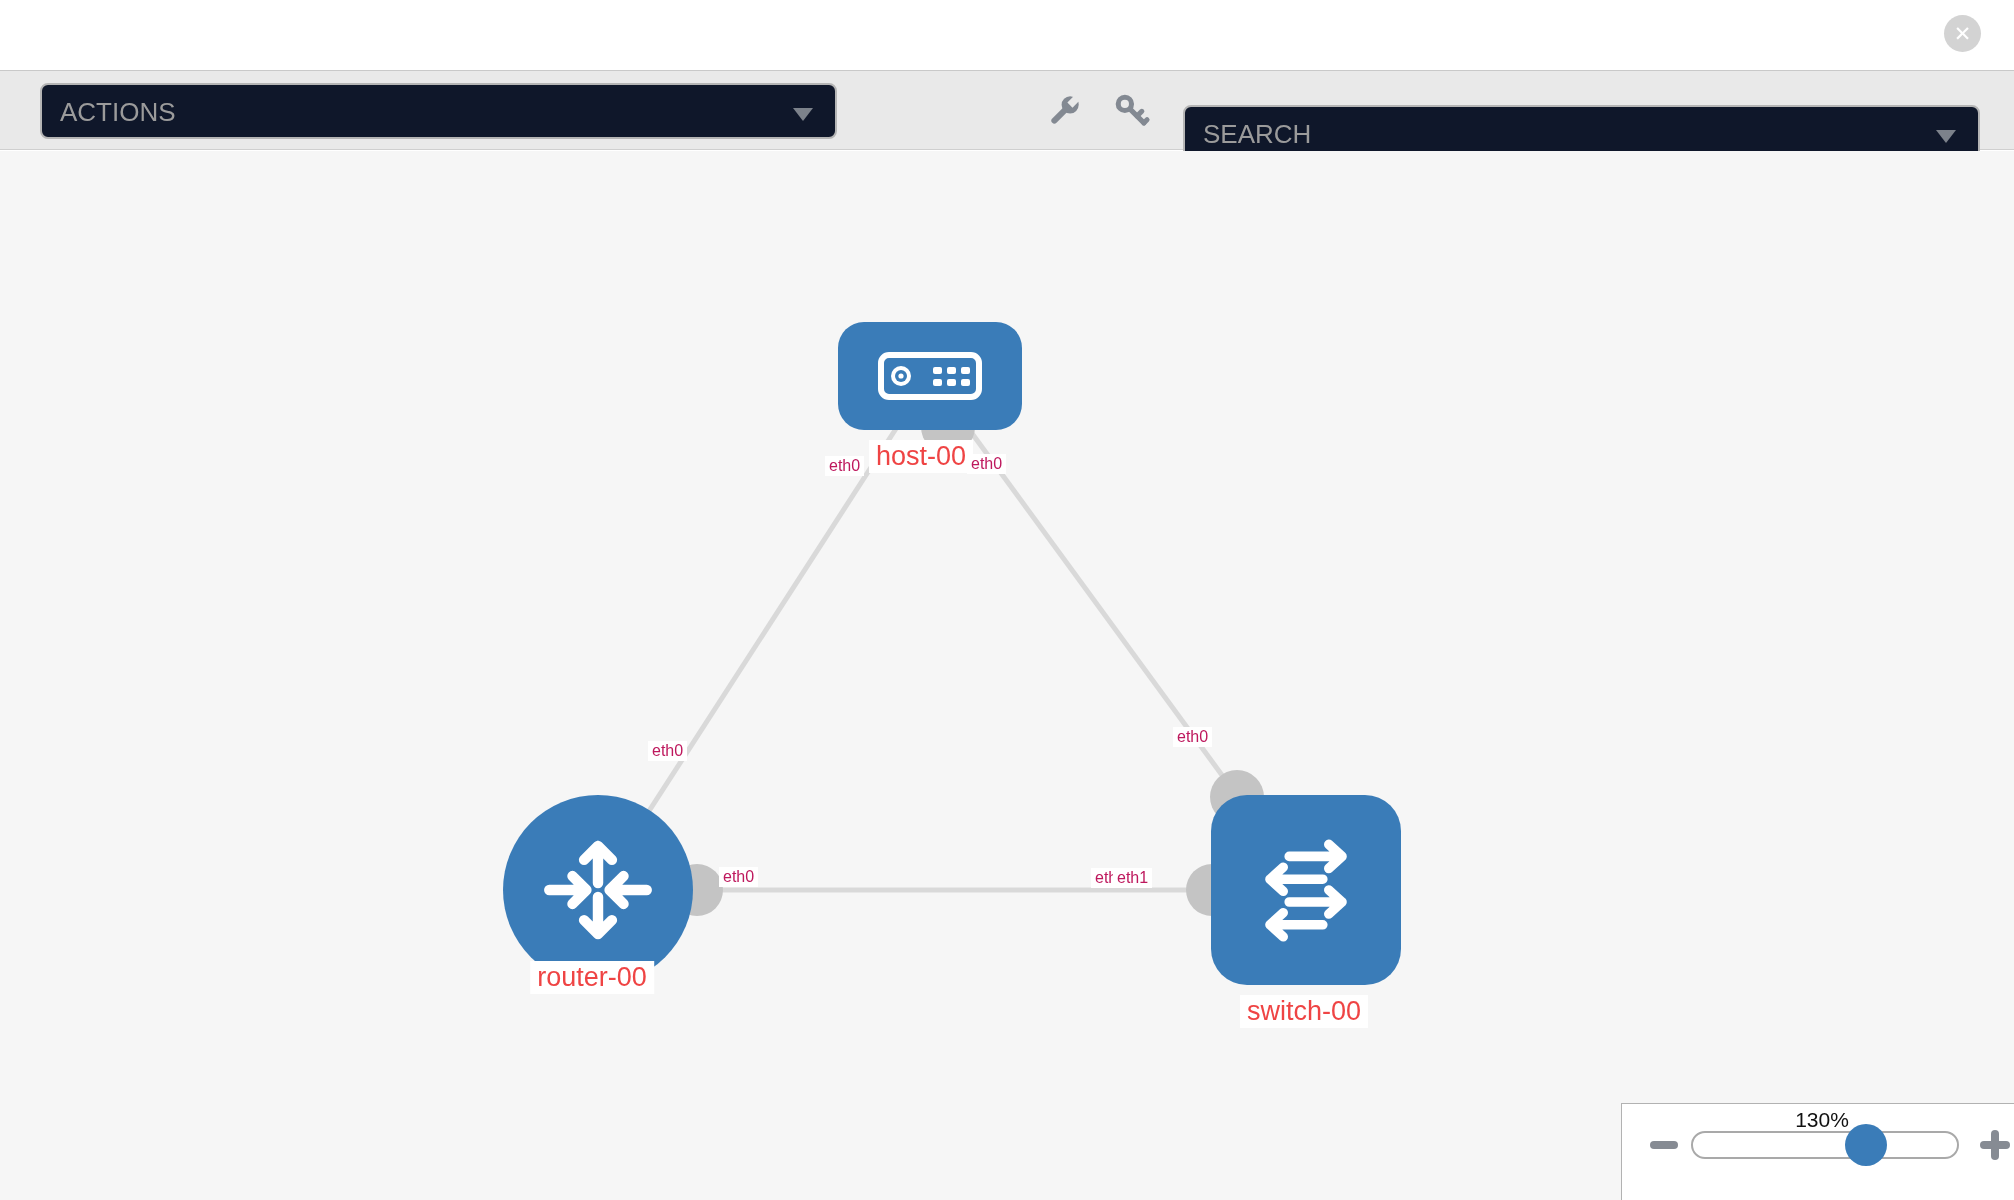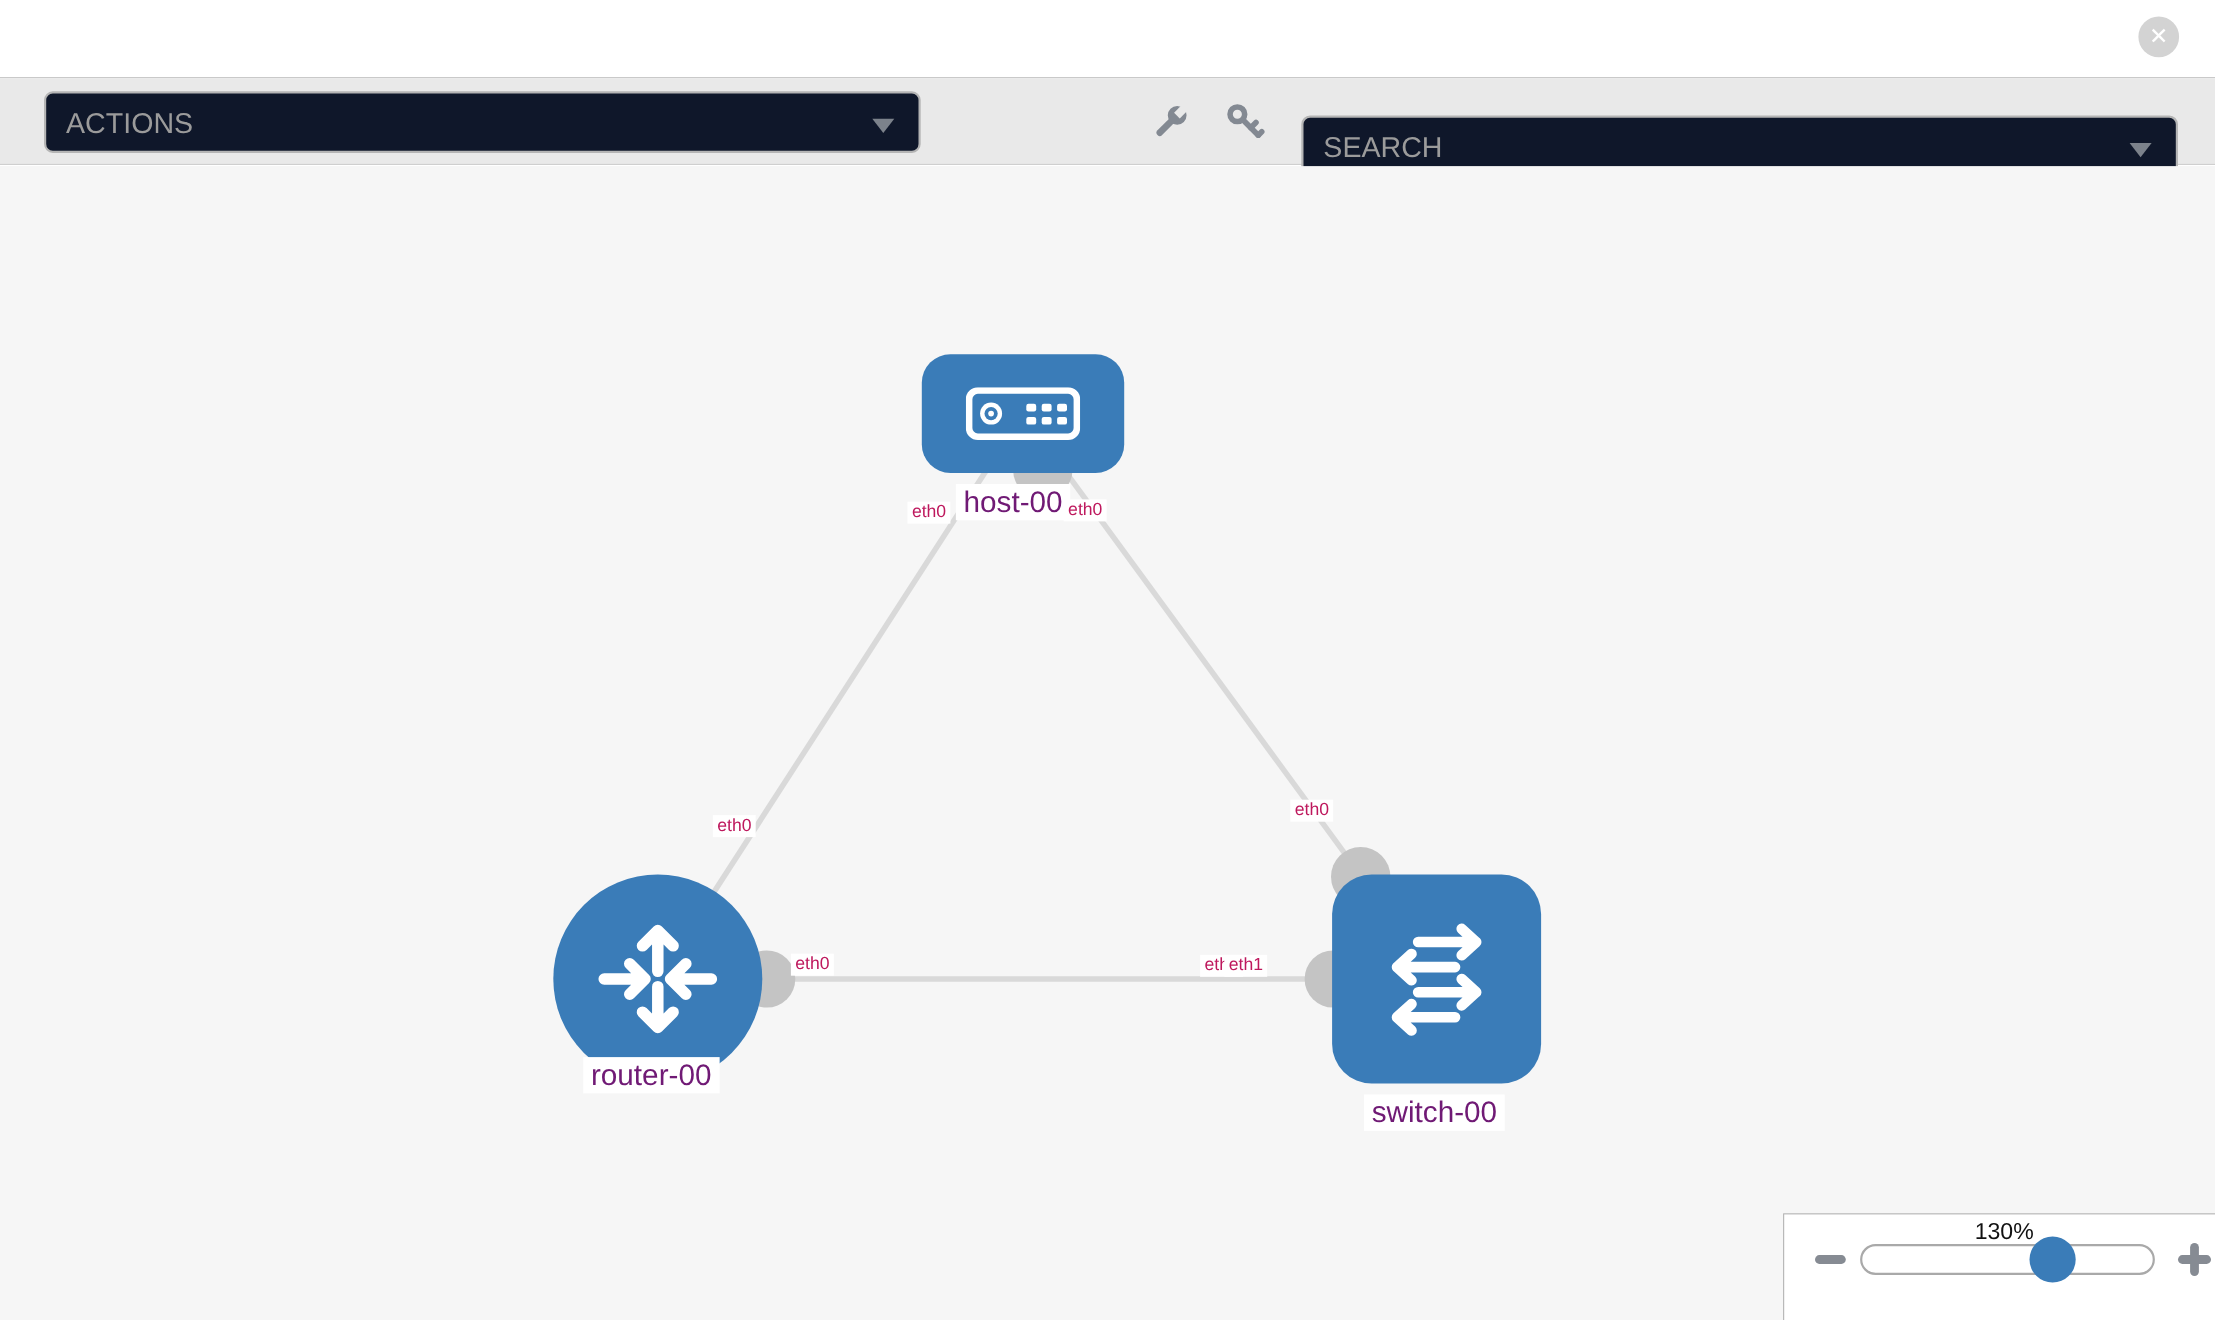--- a/index.html
+++ b/index.html
@@ -25,21 +25,21 @@
 
   
   .canvas { position:absolute; left:0; top:151px; width:2014px; height:1049px; background:#f6f6f6; overflow:hidden; }
   .links { position:absolute; left:0; top:0; }
 
   .node { position:absolute; background:#3a7cb8; display:flex; align-items:center; justify-content:center; cursor:pointer; }
   .node-host { left:838px; top:171px; width:184px; height:108px; border-radius:26px; }
   .node-router { left:503px; top:644px; width:190px; height:190px; border-radius:50%; }
   .node-switch { left:1211px; top:644px; width:190px; height:190px; border-radius:36px; }
 
-  .nodelabel { position:absolute; transform:translateX(-50%); background:#fff; color:#701a75; font-size:27px; padding:1px 7px; white-space:nowrap; }
+  .nodelabel { position:absolute; transform:translateX(-50%); background:#fff; color:#ef4444; font-size:27px; padding:1px 7px; white-space:nowrap; }
   .iflabel { position:absolute; background:#fff; color:#be185d; font-size:16px; padding:1px 4px; white-space:nowrap; }
 
   
   .zoom-panel { position:absolute; left:1621px; top:952px; width:394px; height:98px; background:#fff; border:1px solid #b2b2b2; }
   .zoom-level { position:absolute; left:66px; top:4px; width:268px; text-align:center; font-size:21px; color:#111; }
   .zoom-minus { position:absolute; left:28px; top:37px; width:28px; height:8px; border-radius:4px; background:#868b93; cursor:pointer; }
   .zoom-track { position:absolute; left:69px; top:27px; width:268px; height:28px; border:2px solid #a9a9a9; border-radius:15px; background:#fff; cursor:pointer; }
   .zoom-handle { position:absolute; left:152px; top:-9px; width:42px; height:42px; border-radius:50%; background:#3a7cb8; cursor:grab; }
   .zoom-plus { position:absolute; left:358px; top:26px; width:30px; height:30px; cursor:pointer; }
   .zoom-plus::before { content:""; position:absolute; left:0; top:11px; width:30px; height:8px; border-radius:4px; background:#868b93; }

